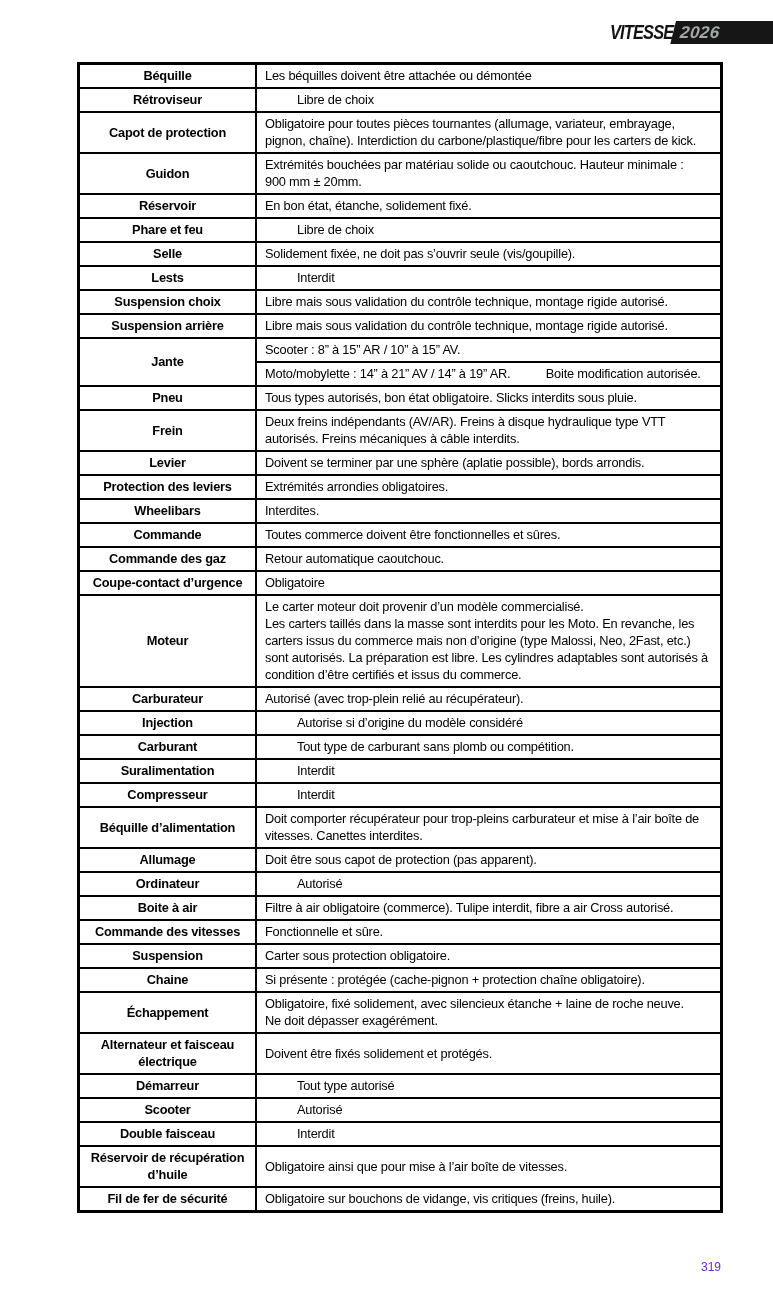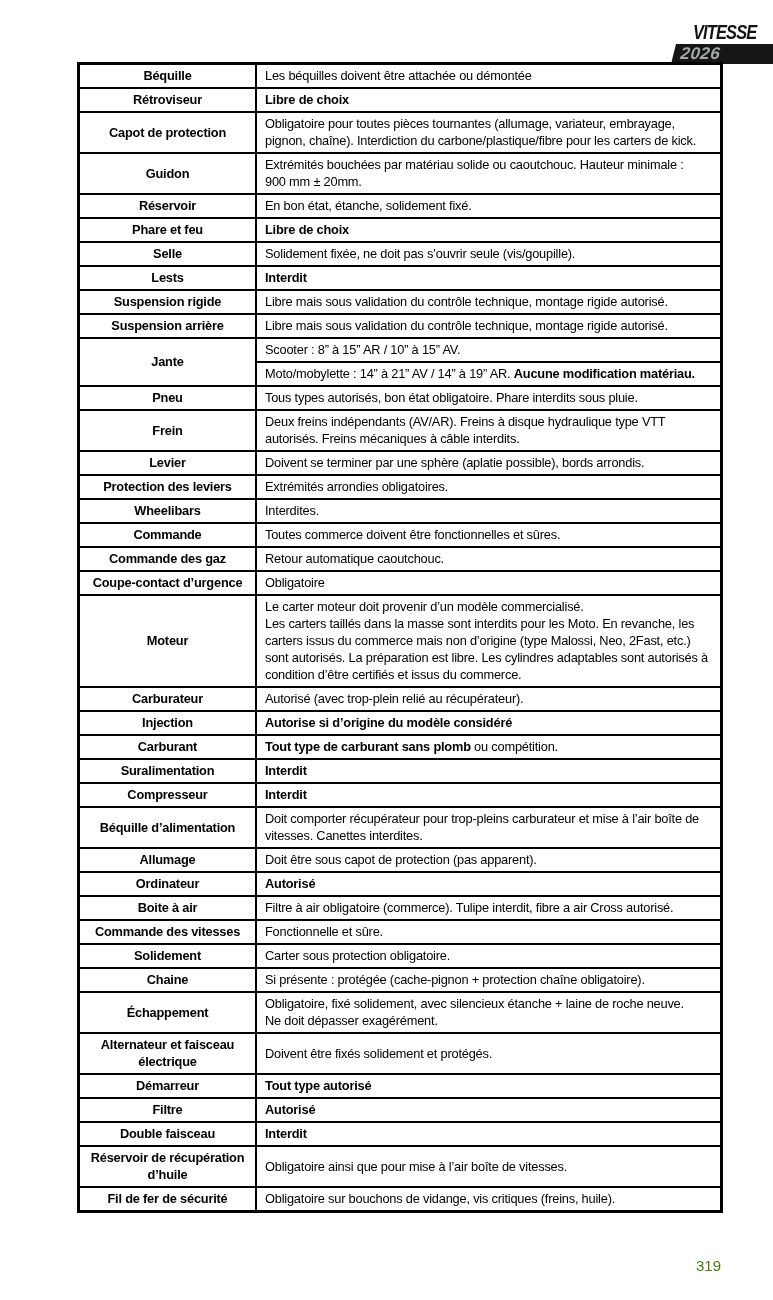--- a/index.html
+++ b/index.html
@@ -13,21 +13,20 @@
     color: #000000;
   }
   
   .header {
     position: absolute;
     top: 21px;
     right: 0;
     height: 23px;
     display: flex;
     align-items: stretch;
-    flex-direction: column;
   }
   .brand {
     font-style: italic;
     font-weight: 900;
     font-size: 20px;
     line-height: 23px;
     letter-spacing: -1px;
     transform: scaleX(0.82);
     transform-origin: right center;
     margin-right: 3px;
@@ -71,28 +70,28 @@
     vertical-align: middle;
     padding: 2px 6px 3px 8px;
   }
   td.label {
     width: 167px;
     font-weight: bold;
     text-align: center;
     padding: 2px 4px 3px 4px;
   }
   td.value { white-space: pre-line; }
-  .b { font-weight: bold; }
+  .b { font-weight: normal; margin-left: 32px; }
   
   .page-number {
     position: absolute;
     right: 52px;
     bottom: 26px;
-    font-size: 15px;
-    color: #4d7c0f;
+    font-size: 12px;
+    color: #6d28d9;
   }
 </style>
 </head>
 <body>
 
 <div class="page">
 
   <div class="header">
     <span class="brand">VITESSE</span>
     <div class="year-bar">
@@ -129,37 +128,37 @@
         </tr>
         <tr>
           <td class="label">Selle</td>
           <td class="value"><span>Solidement fixée, ne doit pas s’ouvrir seule (vis/goupille).</span></td>
         </tr>
         <tr>
           <td class="label">Lests</td>
           <td class="value"><span class="b">Interdit</span></td>
         </tr>
         <tr>
-          <td class="label">Suspension rigide</td>
+          <td class="label">Suspension choix</td>
           <td class="value"><span>Libre mais sous validation du contrôle technique, montage rigide autorisé.</span></td>
         </tr>
         <tr>
           <td class="label">Suspension arrière</td>
           <td class="value"><span>Libre mais sous validation du contrôle technique, montage rigide autorisé.</span></td>
         </tr>
         <tr>
           <td class="label" rowspan="2">Jante</td>
           <td class="value"><span>Scooter : 8” à 15” AR / 10” à 15” AV.</span></td>
         </tr>
         <tr>
-          <td class="value"><span>Moto/mobylette : 14” à 21” AV / 14” à 19” AR. </span><span class="b">Aucune modification matériau.</span></td>
+          <td class="value"><span>Moto/mobylette : 14” à 21” AV / 14” à 19” AR. </span><span class="b">Boite modification autorisée.</span></td>
         </tr>
         <tr>
           <td class="label">Pneu</td>
-          <td class="value"><span>Tous types autorisés, bon état obligatoire. Phare interdits sous pluie.</span></td>
+          <td class="value"><span>Tous types autorisés, bon état obligatoire. Slicks interdits sous pluie.</span></td>
         </tr>
         <tr>
           <td class="label">Frein</td>
           <td class="value"><span>Deux freins indépendants (AV/AR). Freins à disque hydraulique type VTT autorisés. Freins mécaniques à câble interdits.</span></td>
         </tr>
         <tr>
           <td class="label">Levier</td>
           <td class="value"><span>Doivent se terminer par une sphère (aplatie possible), bords arrondis.</span></td>
         </tr>
         <tr>
@@ -221,42 +220,42 @@
         </tr>
         <tr>
           <td class="label">Boite à air</td>
           <td class="value"><span>Filtre à air obligatoire (commerce). Tulipe interdit, fibre a air Cross autorisé.</span></td>
         </tr>
         <tr>
           <td class="label">Commande des vitesses</td>
           <td class="value"><span>Fonctionnelle et sûre.</span></td>
         </tr>
         <tr>
-          <td class="label">Solidement</td>
+          <td class="label">Suspension</td>
           <td class="value"><span>Carter sous protection obligatoire.</span></td>
         </tr>
         <tr>
           <td class="label">Chaine</td>
           <td class="value"><span>Si présente : protégée (cache-pignon + protection chaîne obligatoire).</span></td>
         </tr>
         <tr>
           <td class="label">Échappement</td>
           <td class="value"><span>Obligatoire, fixé solidement, avec silencieux étanche + laine de roche neuve.
 Ne doit dépasser exagérément.</span></td>
         </tr>
         <tr>
           <td class="label">Alternateur et faisceau électrique</td>
           <td class="value"><span>Doivent être fixés solidement et protégés.</span></td>
         </tr>
         <tr>
           <td class="label">Démarreur</td>
           <td class="value"><span class="b">Tout type autorisé</span></td>
         </tr>
         <tr>
-          <td class="label">Filtre</td>
+          <td class="label">Scooter</td>
           <td class="value"><span class="b">Autorisé</span></td>
         </tr>
         <tr>
           <td class="label">Double faisceau</td>
           <td class="value"><span class="b">Interdit</span></td>
         </tr>
         <tr>
           <td class="label">Réservoir de récupération d’huile</td>
           <td class="value"><span>Obligatoire ainsi que pour mise à l’air boîte de vitesses.</span></td>
         </tr>

